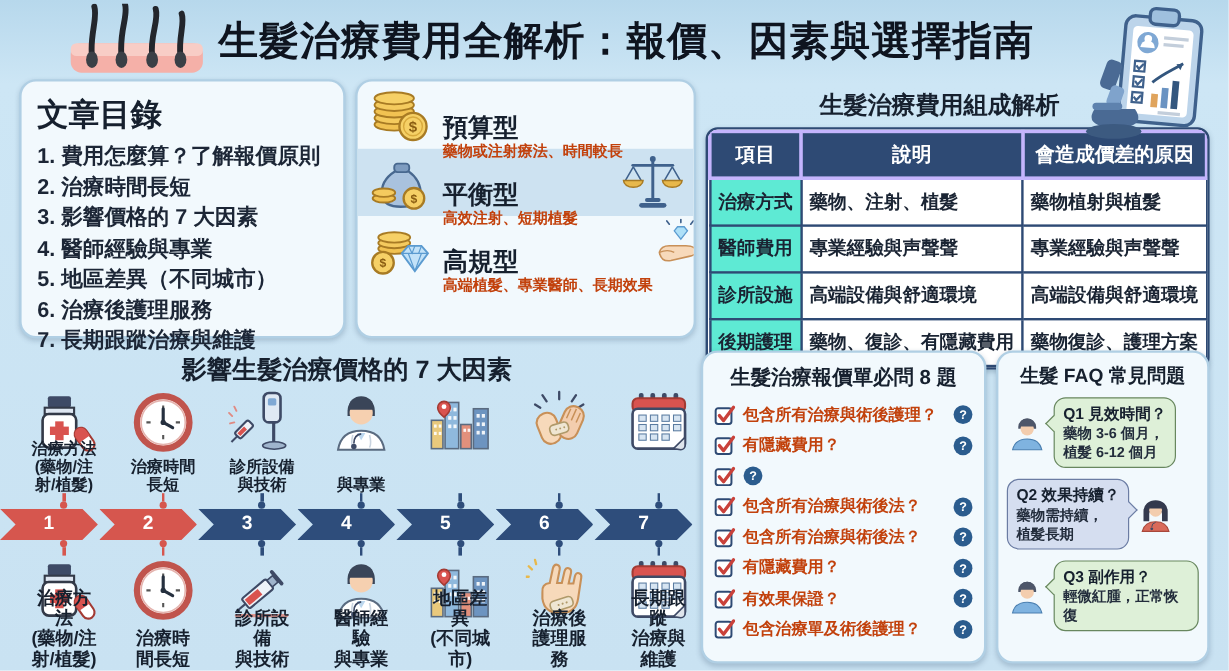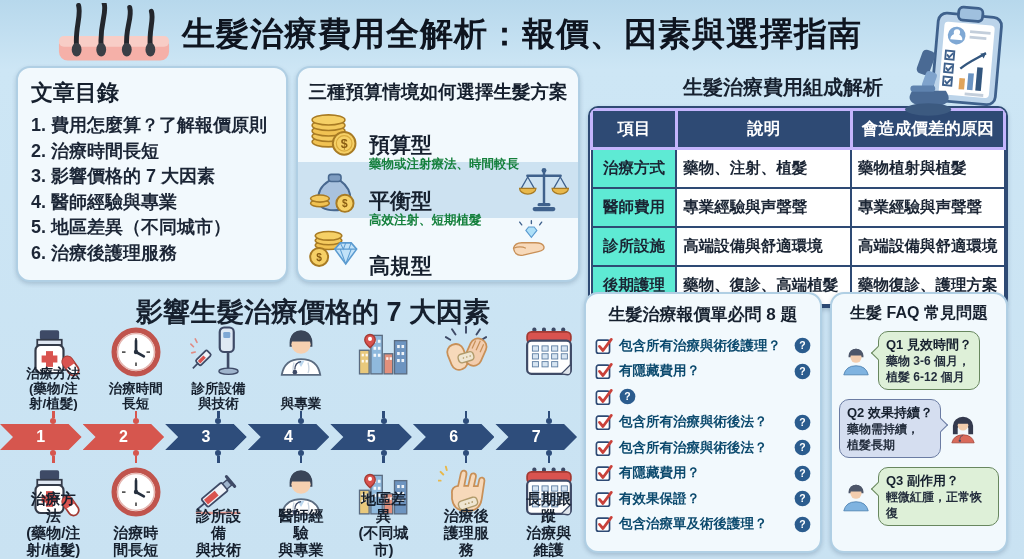--- a/index.html
+++ b/index.html
@@ -10,49 +10,49 @@
     box-shadow:0 2px 4px rgba(40,70,100,.22);box-sizing:border-box;}
   
   .page-title{position:absolute;left:150px;right:130px;top:12px;text-align:center;
     font-size:33px;font-weight:900;color:#0e141f;letter-spacing:1px;white-space:nowrap;}
   .hair-ic{position:absolute;left:55px;top:3px;width:118px;height:60px;}
   .hdr-icons{position:absolute;right:4px;top:2px;width:122px;height:116px;z-index:5;}
   .clip-ic{position:absolute;right:12px;top:2px;width:84px;height:106px;transform:rotate(5deg);}
   .micro-ic{position:absolute;left:0px;bottom:0px;width:62px;height:72px;}
   
   .toc{left:16px;top:66px;width:272px;height:216px;padding:8px 13px;}
-  .toc-title{font-size:22px;font-weight:900;margin:2px 0 5px;}
+  .toc-title{font-size:26px;font-weight:900;margin:2px 0 5px;}
   .toc-item{font-size:18px;font-weight:800;line-height:25.5px;white-space:nowrap;color:#1c2636;}
   
   .budget{left:296px;top:66px;width:284px;height:216px;padding:0;overflow:hidden;}
   .budget-title{font-size:18.5px;font-weight:900;text-align:center;margin:11px 2px 2px;white-space:nowrap;}
   .opt{display:flex;align-items:center;height:56px;padding:0 8px;}
   .opt.mid{background:#cde2f1;}
   .opt-ic{width:56px;height:50px;flex:none;}
   .opt-tx{margin-left:7px;margin-top:38px;}
   .opt-name{font-size:21px;font-weight:900;line-height:23px;}
-  .opt-desc{font-size:12.5px;font-weight:800;color:#15803d;white-space:nowrap;}
+  .opt-desc{font-size:12.5px;font-weight:800;color:#c2410c;white-space:nowrap;}
   .opt-right{margin-left:auto;flex:none;}
   .scale-ic{width:52px;height:52px;}
   .handd-ic{width:44px;height:40px;margin-right:18px;margin-bottom:12px;}
   
   .cost{position:absolute;left:588px;top:66px;width:420px;}
   .cost-title{text-align:center;font-size:20px;font-weight:900;margin:8px 30px 5px 0;white-space:nowrap;}
   .tbl-wrap{border:2.5px solid #2e4a74;border-radius:10px;overflow:hidden;background:#fff;
     box-shadow:0 2px 4px rgba(40,70,100,.25);}
   table.cost-tbl{width:100%;border-collapse:collapse;}
   .cost-tbl th{background:#2e4a74;color:#fff;font-size:16.5px;font-weight:700;padding:7px 2px;
     border:3px solid #c4b5fd;white-space:nowrap;}
   .cost-tbl td{font-size:15.5px;font-weight:800;color:#1a2433;padding:8px 6px;border:2px solid #2e4a74;
     background:#fff;white-space:nowrap;}
   .cost-tbl td.c1{background:#5eead4;text-align:center;width:88px;}
   .cost-tbl td.c2{width:172px;}
   
   .factors-title{position:absolute;left:0;top:294px;width:578px;text-align:center;
-    font-size:27px;font-weight:900;white-space:nowrap;margin-left:24px;}
+    font-size:21px;font-weight:900;white-space:nowrap;}
   .frow{position:absolute;left:0;width:578px;display:flex;}
   .fcell{flex:1;display:flex;flex-direction:column;align-items:center;justify-content:flex-end;padding-left:24px;}
   .icons-top{top:318px;height:62px;}
   .labels-top{top:381px;height:30px;}
   .conn-top{top:411px;height:13px;}
   .band{position:absolute;left:0;top:424px;width:578px;height:26px;display:flex;}
   .chev{flex:1;margin-right:1px;display:flex;align-items:center;justify-content:center;
     clip-path:polygon(0 0,calc(100% - 13px) 0,100% 50%,calc(100% - 13px) 100%,0 100%,13px 50%);}
   .chev span{color:#fff;font-size:16px;font-weight:900;}
   .chev.red{background:#d6564e;} .chev.navy{background:#2e4d7b;}
@@ -62,21 +62,21 @@
   .flabel{font-size:13.5px;font-weight:800;line-height:15px;text-align:center;white-space:pre-line;}
   .flabel.big{font-size:15px;line-height:17px;}
   .vline{width:2.5px;height:7px;} .dot{width:6px;height:6px;border-radius:50%;}
   .cred{background:#d6564e;} .cnavy{background:#2e4d7b;}
   .f-ic{width:56px;height:56px;}
   
   .cklist{left:584px;top:292px;width:238px;height:261px;padding:5px 9px;}
   .ck-title{font-size:17px;font-weight:900;text-align:center;margin:4px 0 7px;white-space:nowrap;}
   .ck-item{display:flex;align-items:center;height:25.5px;gap:6px;}
   .ck-ic{width:18px;height:18px;flex:none;}
-  .ck-label{flex:1;font-size:13.5px;font-weight:800;white-space:nowrap;color:#0c4a6e;}
+  .ck-label{flex:1;font-size:13.5px;font-weight:800;white-space:nowrap;color:#c2410c;}
   .q-ic{width:17px;height:17px;flex:none;}
   
   .faq{left:830px;top:292px;width:178px;height:261px;padding:5px 7px;}
   .faq-title{font-size:16px;font-weight:900;text-align:center;margin:4px 0 7px;white-space:nowrap;}
   .faq-row{display:flex;align-items:center;gap:5px;margin-bottom:9px;}
   .av{width:34px;height:38px;flex:none;}
   .bubble{position:relative;border-radius:10px;padding:4px 7px;box-sizing:border-box;}
   .bubble.green{background:#def0d8;border:1.5px solid #68875f;}
   .bubble.blue{background:#d5def0;border:1.5px solid #6b7ca3;}
   .bubble.green.tl::before{content:"";position:absolute;left:-6px;top:16px;width:9px;height:9px;
@@ -343,24 +343,24 @@
   </div>
 
   <div class="panel toc">
     <div class="toc-title">文章目錄</div>
     <div class="toc-item">1. 費用怎麼算？了解報價原則</div>
     <div class="toc-item">2. 治療時間長短</div>
     <div class="toc-item">3. 影響價格的 7 大因素</div>
     <div class="toc-item">4. 醫師經驗與專業</div>
     <div class="toc-item">5. 地區差異（不同城市）</div>
     <div class="toc-item">6. 治療後護理服務</div>
+    <div class="toc-item">7. 長期跟蹤治療與維護</div>
   </div>
 
   <div class="panel budget">
-    <div class="budget-title">三種預算情境如何選擇生髮方案</div>
     <div class="opt">
       <svg class="opt-ic">
           <use href="#s-coins"></use>
         </svg>
       <div class="opt-tx">
         <div class="opt-name">預算型</div>
         <div class="opt-desc">藥物或注射療法、時間較長</div>
       </div>
     </div>
     <div class="opt mid">
@@ -374,20 +374,21 @@
       <svg class="opt-right scale-ic">
           <use href="#s-scale"></use>
         </svg>
     </div>
     <div class="opt">
       <svg class="opt-ic">
           <use href="#s-coindia"></use>
         </svg>
       <div class="opt-tx">
         <div class="opt-name">高規型</div>
+        <div class="opt-desc">高端植髮、專業醫師、長期效果</div>
       </div>
       <svg class="opt-right handd-ic">
           <use href="#s-handdia"></use>
         </svg>
     </div>
   </div>
 
   <div class="cost">
     <div class="cost-title">生髮治療費用組成解析</div>
     <div class="tbl-wrap">
@@ -408,21 +409,21 @@
           <td class="c2">專業經驗與声聲聲</td>
           <td>專業經驗與声聲聲</td>
         </tr>
         <tr>
           <td class="c1">診所設施</td>
           <td class="c2">高端設備與舒適環境</td>
           <td>高端設備與舒適環境</td>
         </tr>
         <tr>
           <td class="c1">後期護理</td>
-          <td class="c2">藥物、復診、高端植髮</td>
+          <td class="c2">藥物、復診、有隱藏費用</td>
           <td>藥物復診、護理方案</td>
         </tr>
       </tbody>
         </table>
     </div>
   </div>
 
   <div class="factors-title">影響生髮治療價格的 7 大因素</div>
 
   <div class="frow icons-top">

